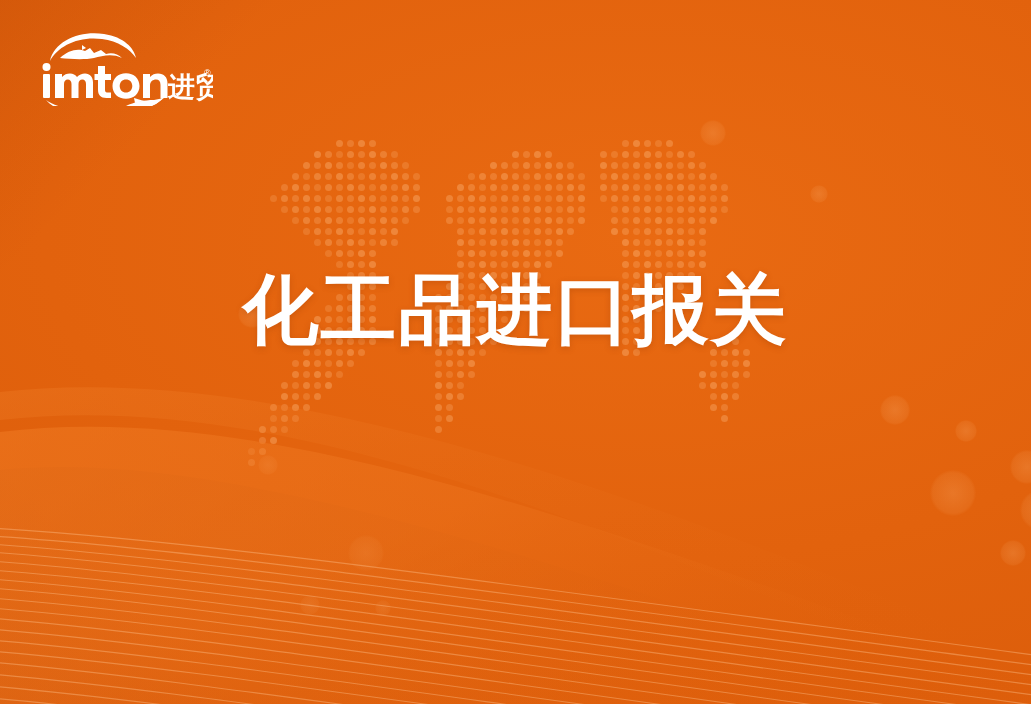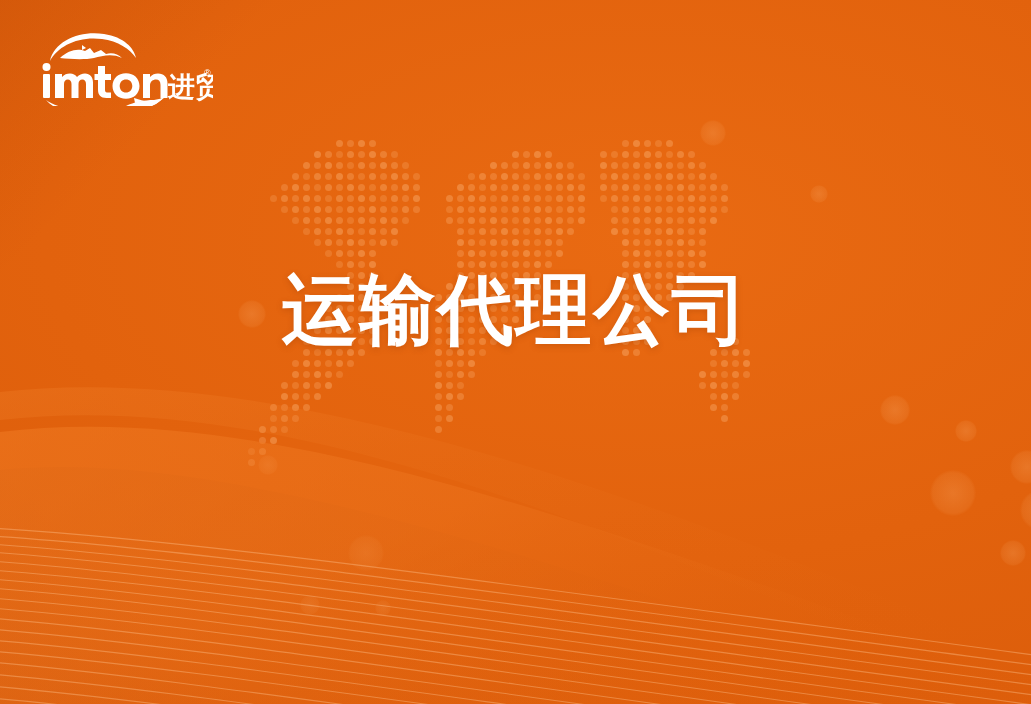--- a/index.html
+++ b/index.html
@@ -236,16 +236,16 @@
         <path d="M8,72 C 22,88 60,94 92,86 C 112,81 124,73 128,67
                  C 120,74 104,80 86,82 C 52,86 22,82 8,72 Z"></path>
         <path d="M88,78 C 96,74 106,72 116,72 L126,70 L118,76
                  C 110,80 98,81 88,78 Z"></path>
         <path d="M96,70 l10,3 l-9,2 Z"></path>
       </g>
     </svg>
   </div>
 
   <div class="headline">
-    <span class="ln">运输代理公司</span>
+    <span class="ln">化工品进口报关</span>
   </div>
 
 </div>
 
 </body></html>

